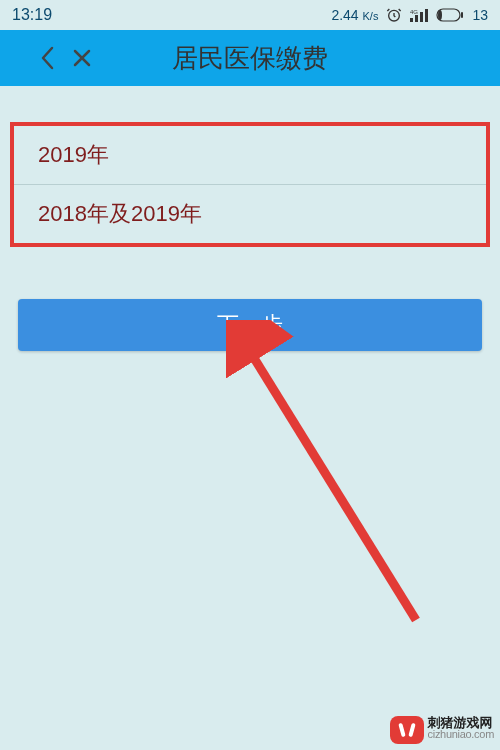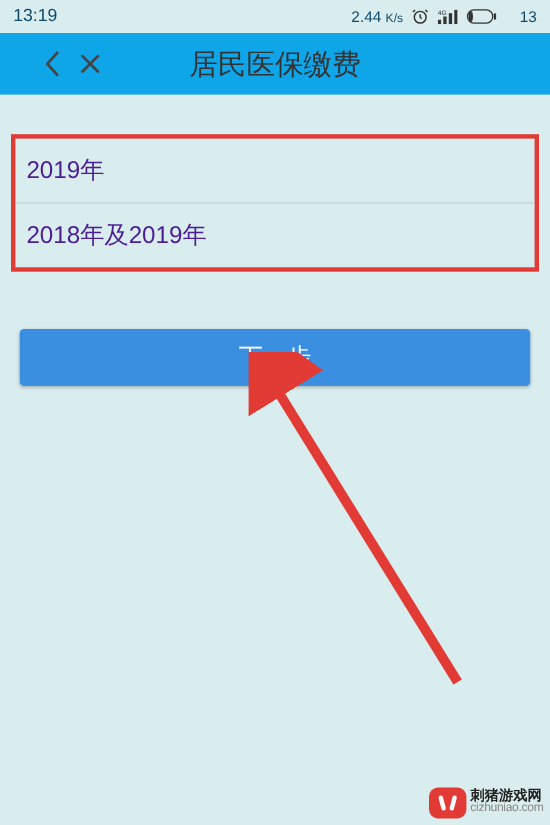--- a/index.html
+++ b/index.html
@@ -39,21 +39,21 @@
     }
     .net-speed .unit {
       font-size: 11px;
     }
     .alarm-icon svg, .signal-icon svg, .battery-icon svg {
       display: block;
     }
     .battery-wrap {
       display: flex;
       align-items: center;
-      gap: 20px;
+      gap: 8px;
     }
     .nav-bar {
       height: 56px;
       display: flex;
       align-items: center;
       background: #0ea5e9;
       padding: 0 10px;
       position: relative;
     }
     .nav-icons {
@@ -76,23 +76,23 @@
     .content {
       padding: 0;
     }
     .option-box {
       margin: 36px 10px 0 10px;
       border: 4px solid #e23b36;
       background: transparent;
     }
     .option-row {
       border-bottom: 1px solid #b8cfd1;
-      padding: 14px 10px;
+      padding: 14px 24px;
       font-size: 22px;
-      color: #4c1d95;
+      color: #7f1d1d;
       cursor: pointer;
     }
     .option-row:last-child {
       border-bottom: none;
     }
     .next-button {
       margin: 52px 18px 0 18px;
       background: #3b8fe0;
       color: #fff;
       font-size: 22px;

